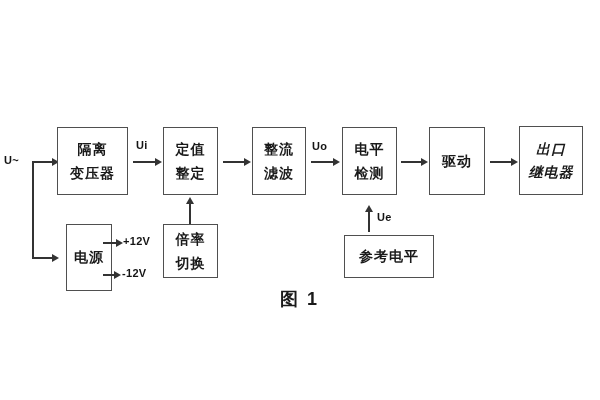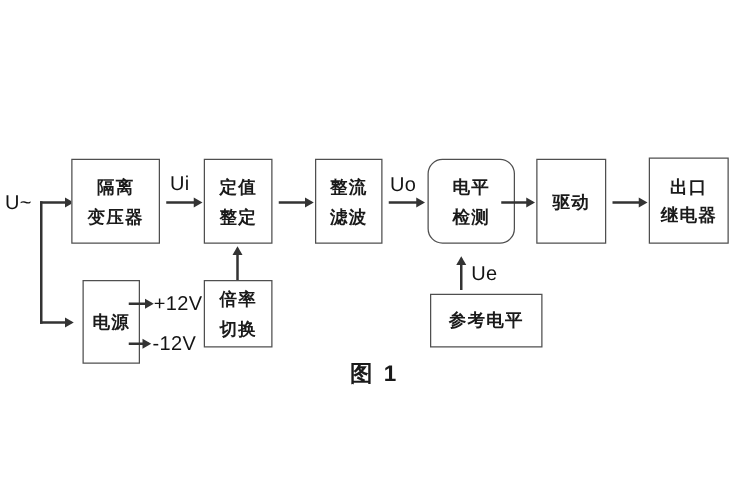--- a/index.html
+++ b/index.html
@@ -19,21 +19,21 @@
     content:""; position:absolute; right:-2px; top:50%; transform:translateY(-50%);
     width:0; height:0; border-left:7px solid #333333;
     border-top:4px solid transparent; border-bottom:4px solid transparent;
   }
   .v-line { position:absolute; width:2px; background:#333333; }
   .v-arrow-up::after {
     content:""; position:absolute; top:-2px; left:50%; transform:translateX(-50%);
     width:0; height:0; border-bottom:7px solid #333333;
     border-left:4px solid transparent; border-right:4px solid transparent;
   }
-  .sig { position:absolute; font-size:16px; font-weight:400; color:#141414; letter-spacing:0.3px; }
+  .sig { position:absolute; font-size:11px; font-weight:700; color:#141414; letter-spacing:0.3px; }
   .caption { position:absolute; font-size:18px; font-weight:600; color:#1a1a1a; letter-spacing:2px; }
 </style>
 </head>
 <body>
 
 <div class="canvas">
 
   <span class="sig" style="left:4px; top:154px;">U~</span>
 
   <div class="v-line" style="left:32px; top:161px; height:98px;"></div>
@@ -56,34 +56,34 @@
   <div class="h-arrow" style="left:223px; top:161px; width:26px;"></div>
 
   <div class="box" style="left:252px; top:127px; width:54px; height:68px;">
     <span>整流</span>
     <span>滤波</span>
   </div>
 
   <div class="h-arrow" style="left:311px; top:161px; width:27px;"></div>
   <span class="sig" style="left:312px; top:140px;">Uo</span>
 
-  <div class="box" style="left:342px; top:127px; width:70px; height:68px;border-radius:12px;">
+  <div class="box" style="left:342px; top:127px; width:55px; height:68px;">
     <span>电平</span>
     <span>检测</span>
   </div>
 
   <div class="h-arrow" style="left:401px; top:161px; width:25px;"></div>
 
   <div class="box" style="left:429px; top:127px; width:56px; height:68px;">
     <span>驱动</span>
   </div>
 
   <div class="h-arrow" style="left:490px; top:161px; width:26px;"></div>
 
-  <div class="box" style="left:519px; top:126px; width:64px; height:69px;">
+  <div class="box" style="left:519px; top:126px; width:64px; height:69px;font-style:italic;">
     <span>出口</span>
     <span>继电器</span>
   </div>
 
   <div class="box" style="left:66px; top:224px; width:46px; height:67px;">
     <span>电源</span>
   </div>
 
   <div class="h-arrow" style="left:103px; top:242px; width:18px;"></div>
   <span class="sig" style="left:123px; top:235px;">+12V</span>

